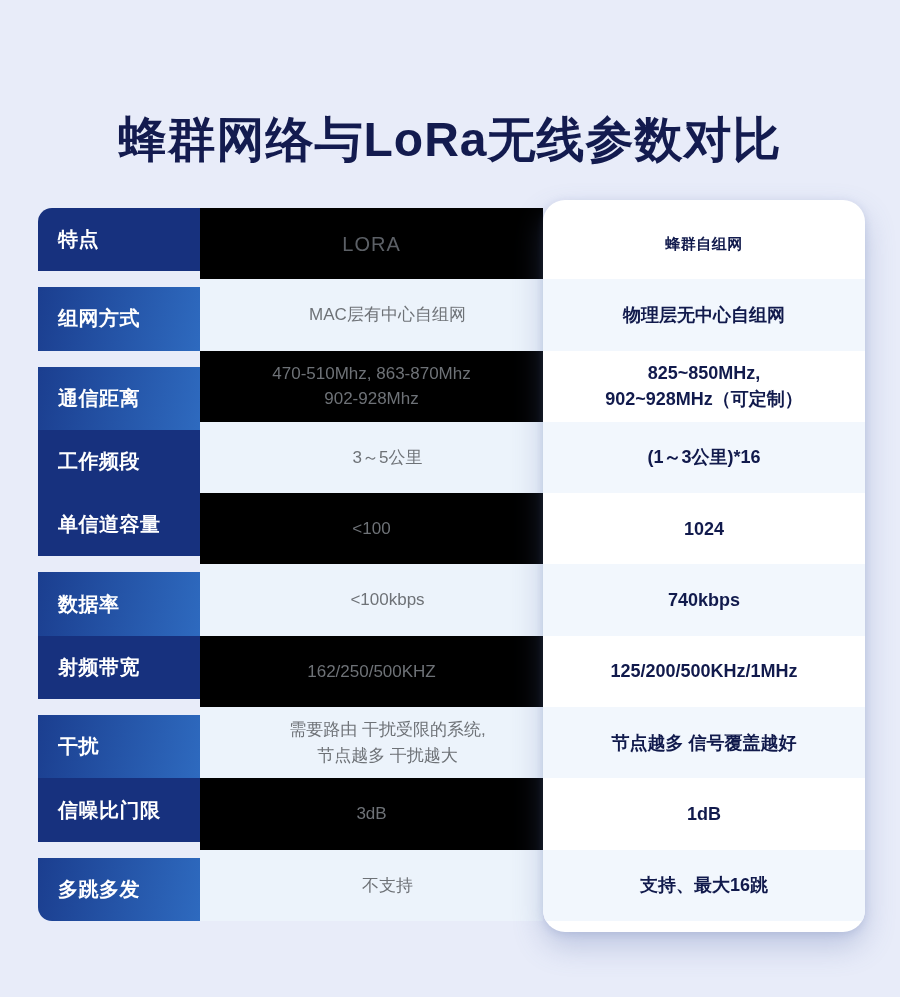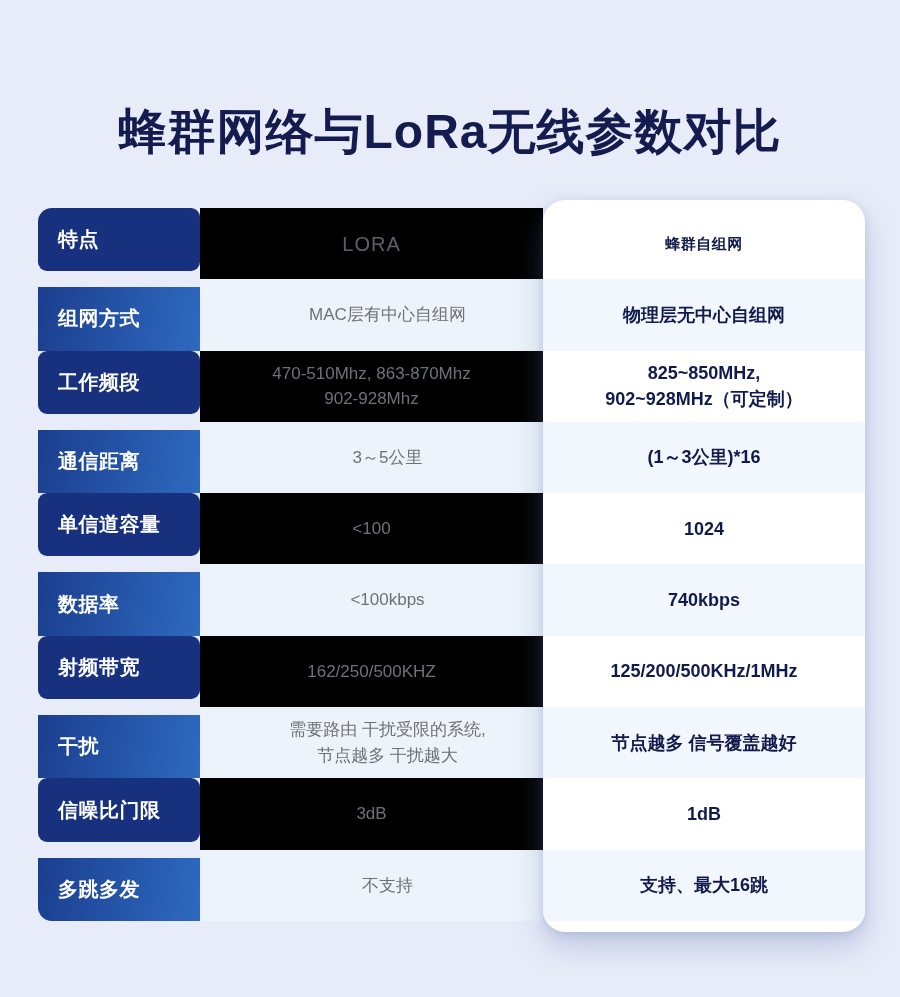--- a/index.html
+++ b/index.html
@@ -2,38 +2,38 @@
 <html><head>
 <meta charset="utf-8">
 <style>
   html,body{margin:0;padding:0;}
   .page{
     width:900px;height:997px;position:relative;overflow:hidden;
     background:#E8ECF9;
     font-family:"Liberation Sans","DejaVu Sans",sans-serif;
   }
   .title{
-    position:absolute;top:92px;left:0;right:0;margin:8px;
+    position:absolute;top:92px;left:0;right:0;margin:16px;
     text-align:center;font-size:48px;font-weight:bold;
     color:#131B4F;letter-spacing:1px;
   }
   .table-wrap{position:absolute;left:38px;top:208px;width:827px;height:713px;}
 
   
   .labels-col{
     position:absolute;left:0;top:0;width:162px;height:713px;
     display:flex;flex-direction:column;
     border-radius:14px 0 0 14px;overflow:hidden;
   }
   .label-cell{
     flex:1;display:flex;align-items:center;
     padding-left:20px;box-sizing:border-box;
     color:#ffffff;font-size:20px;font-weight:bold;letter-spacing:0.5px;
   }
-  .label-cell.odd{background:#17317E;border-radius:9px;}
+  .label-cell.odd{background:#17317E;}
   .label-cell.even{background:linear-gradient(100deg,#1B3E8F 0%,#2E6ABF 100%);margin-top:16px;}
 
   
   .lora-col{
     position:absolute;left:162px;top:0;width:343px;height:713px;
     display:flex;flex-direction:column;
   }
   .lora-cell{
     flex:1;display:flex;align-items:center;justify-content:center;
     text-align:center;color:#6E7277;font-size:17px;line-height:1.5;
@@ -63,22 +63,22 @@
 <body>
 
 <div class="page">
   <h1 class="title">蜂群网络与LoRa无线参数对比</h1>
 
   <div class="table-wrap">
 
     <div class="labels-col">
       <div class="label-cell odd">特点</div>
       <div class="label-cell even">组网方式</div>
+      <div class="label-cell even">通信距离</div>
       <div class="label-cell odd">工作频段</div>
-      <div class="label-cell even">通信距离</div>
       <div class="label-cell odd">单信道容量</div>
       <div class="label-cell even">数据率</div>
       <div class="label-cell odd">射频带宽</div>
       <div class="label-cell even">干扰</div>
       <div class="label-cell odd">信噪比门限</div>
       <div class="label-cell even">多跳多发</div>
     </div>
 
     <div class="lora-col">
       <div class="lora-cell odd header">LORA</div>

